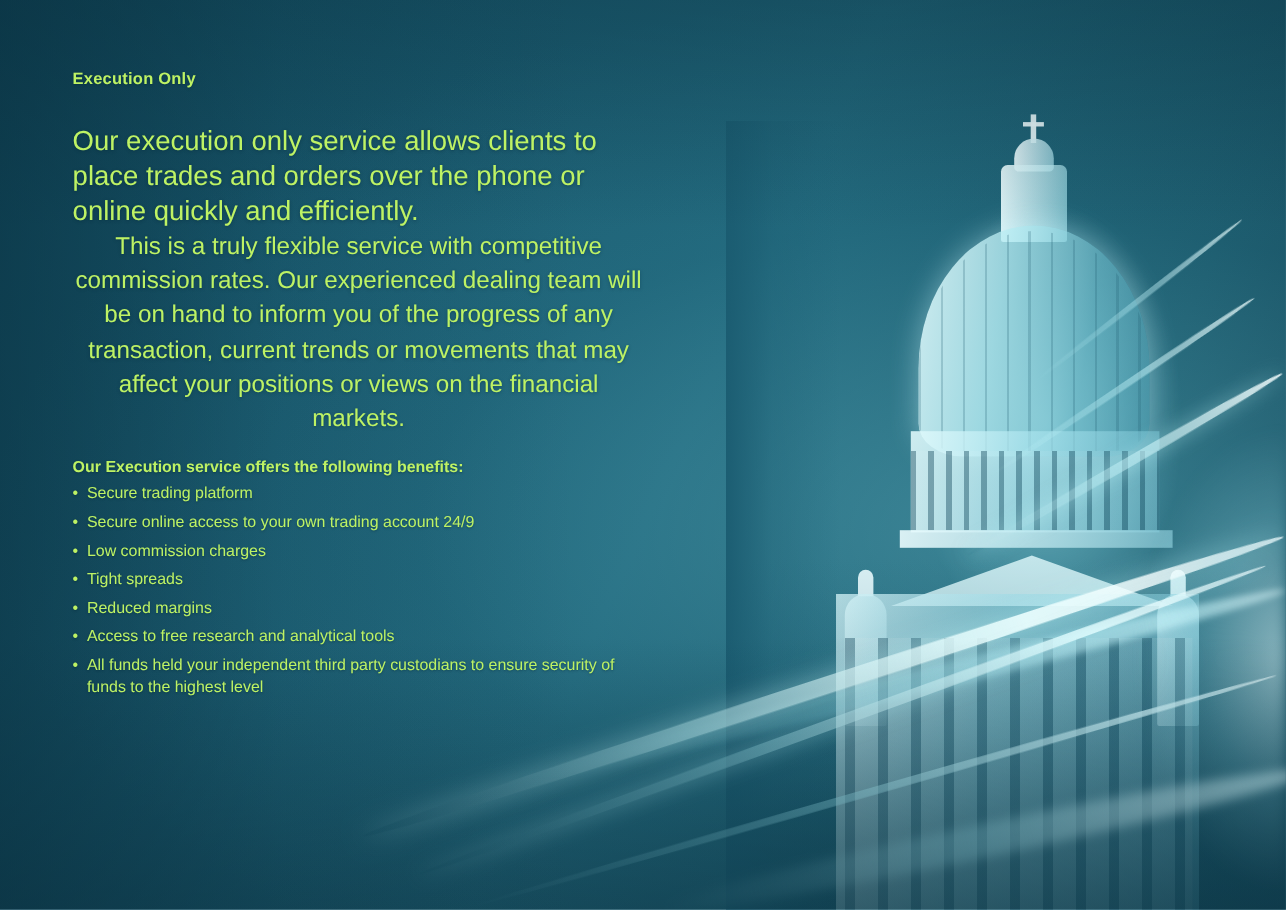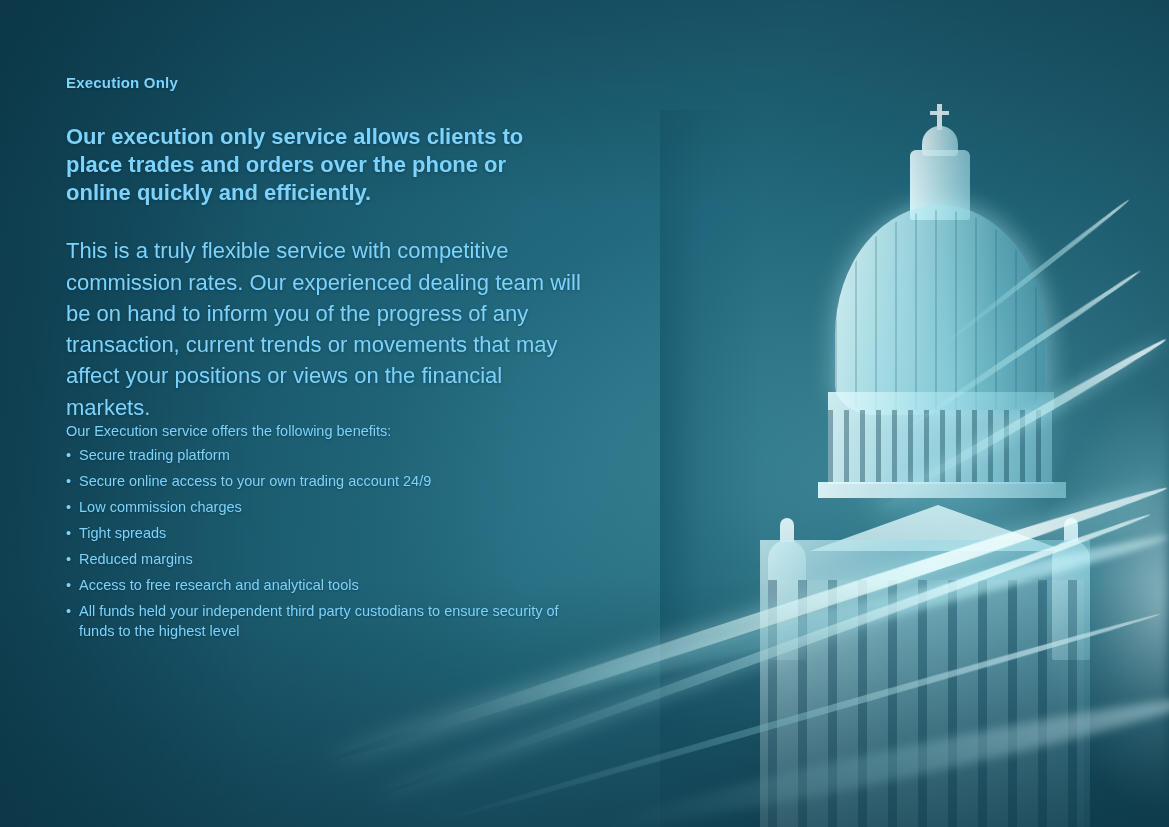--- a/index.html
+++ b/index.html
@@ -188,49 +188,50 @@
   }
   .glow-edge {
     position:absolute; right:0; top:380px; width:240px; height:440px;
     background:radial-gradient(70% 60% at 100% 50%, rgba(225,253,255,0.55) 0%, rgba(170,238,248,0.22) 45%, rgba(120,200,215,0) 80%);
     filter:blur(6px);
   }
 
   
   .content {
     position:absolute;
-    left:66px; top:74px;
+    left:66px; top:63px;
     width:530px;
-    color:#7dd3fc;
+    color:#bef264;
   }
   .eyebrow {
     font-size:15px;
     font-weight:bold;
     letter-spacing:.2px;
     margin-bottom:32px;
     text-shadow:0 1px 2px rgba(0,40,55,0.5);
   }
   .lead {
-    font-size:22px;
+    font-size:25px;
     line-height:1.28;
-    font-weight:700;
+    font-weight:400;
     width:500px;
-    margin-bottom:28px;
     text-shadow:0 1px 3px rgba(0,40,55,0.45);
   }
   .body-para {
     font-size:22px;
     line-height:1.42;
     font-weight:300;
     width:520px;
+    margin-bottom:22px;
     text-shadow:0 1px 3px rgba(0,40,55,0.40);
+    text-align:center;
   }
   .benefits-title {
     font-size:14.5px;
-    font-weight:normal;
+    font-weight:bold;
     margin-bottom:6px;
     text-shadow:0 1px 2px rgba(0,40,55,0.5);
   }
   ul.benefits { list-style:none; }
   ul.benefits li {
     font-size:14.5px;
     line-height:1.38;
     padding-left:13px;
     margin-bottom:6px;
     position:relative;

